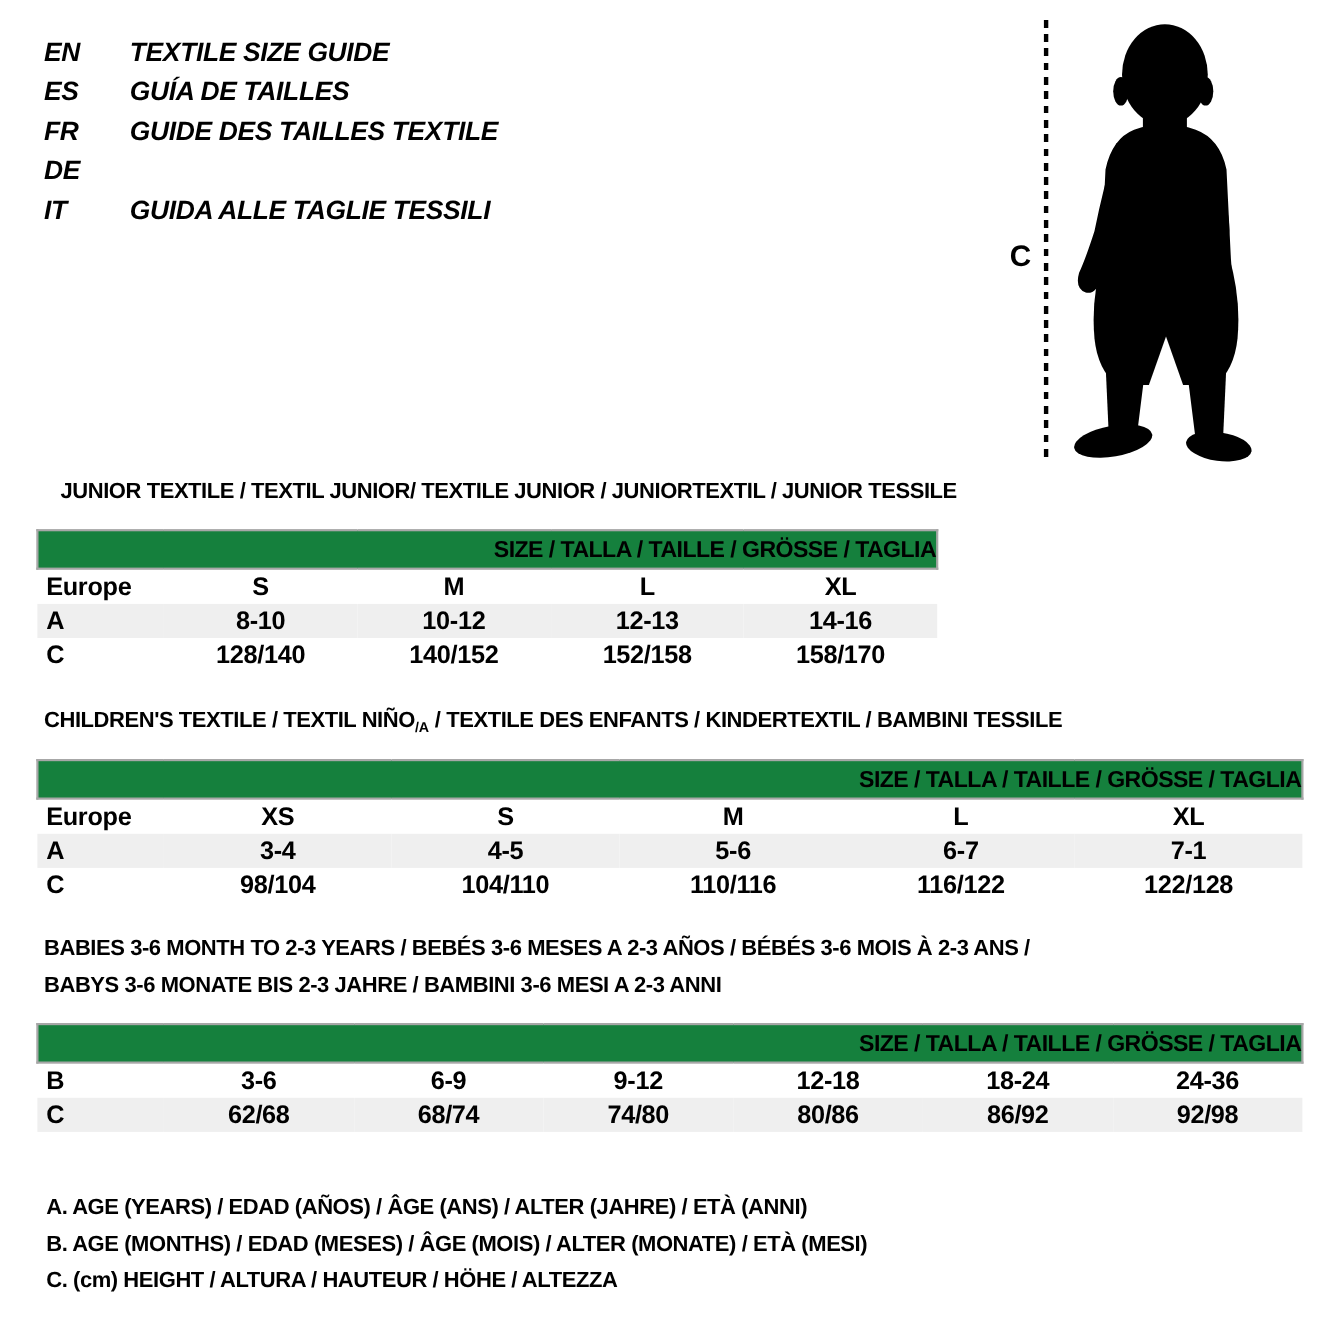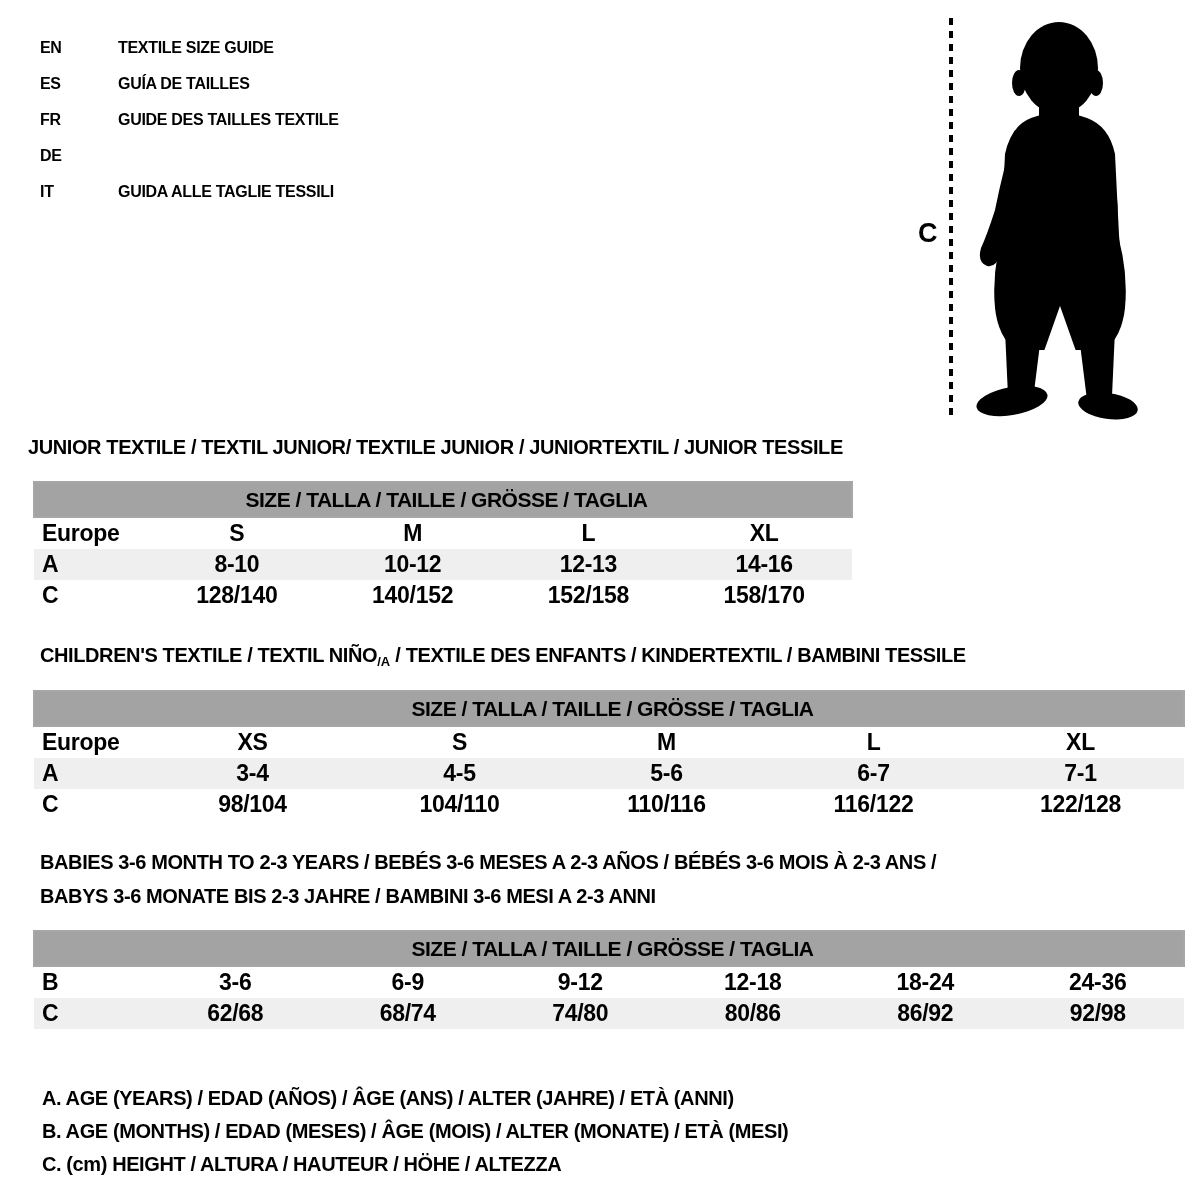--- a/index.html
+++ b/index.html
@@ -5,47 +5,47 @@
   html,body{margin:0;padding:0;background:#fff;}
   #stage{
     position:relative;width:1200px;height:1200px;background:#fff;overflow:hidden;
     font-family:"Liberation Sans",sans-serif;font-weight:bold;color:#000;
     -webkit-font-smoothing:antialiased;
   }
   .abs{position:absolute;}
 
   
   .lang-block{left:40px;top:30px;}
-  .lang-row{display:flex;height:36px;align-items:center;font-size:16px;letter-spacing:-0.3px;}
+  .lang-row{display:flex;height:36px;align-items:center;font-size:24px;letter-spacing:-0.3px;font-style:italic;}
   .lang-code{width:78px;flex:0 0 78px;}
   .lang-label{white-space:nowrap;}
 
   
   .figure{left:900px;top:15px;width:275px;height:412px;}
   .measure-line{position:absolute;left:49px;top:3px;width:4px;height:402px;
     background:repeating-linear-gradient(to bottom,#000 0 7px,transparent 7px 13px);}
   .measure-label{position:absolute;left:18px;top:203px;font-size:27px;}
   .figure svg{position:absolute;left:75px;top:5px;}
 
   
   .sec-title{font-size:20px;letter-spacing:-0.4px;white-space:nowrap;}
-  .title-junior{left:28px;top:436px;}
+  .title-junior{left:55px;top:436px;}
   .title-children{left:40px;top:644px;}
   .title-babies{left:40px;top:845px;line-height:34px;}
   .sub-a{font-size:13px;position:relative;top:4px;letter-spacing:0;}
 
   
   table.size-table{position:absolute;border-collapse:collapse;table-layout:fixed;
     font-size:23px;letter-spacing:-0.3px;font-weight:bold;}
   .t1{left:33px;top:481px;width:820px;}
   .t2{left:33px;top:690px;width:1152px;}
   .t3{left:33px;top:930px;width:1152px;}
   col.c0{width:115px;}
-  tr.bar td{background:#a3a3a3;border:2px solid #a7a7a7;height:33px;
-    text-align:center;padding:0 0 0 7px;font-size:21px;letter-spacing:-0.5px;}
+  tr.bar td{background:#15803d;border:2px solid #a7a7a7;height:33px;
+    text-align:right;padding:0 0 0 7px;font-size:21px;letter-spacing:-0.5px;}
   td{height:31px;text-align:center;padding:0;white-space:nowrap;}
   td.l{text-align:left;padding-left:8px;}
   tr.shaded td{background:#efefef;}
 
   
   .legend{left:42px;top:1068px;font-size:20px;letter-spacing:-0.4px;line-height:33px;white-space:nowrap;margin-top:14px;}
 </style>
 </head>
 <body>
 

